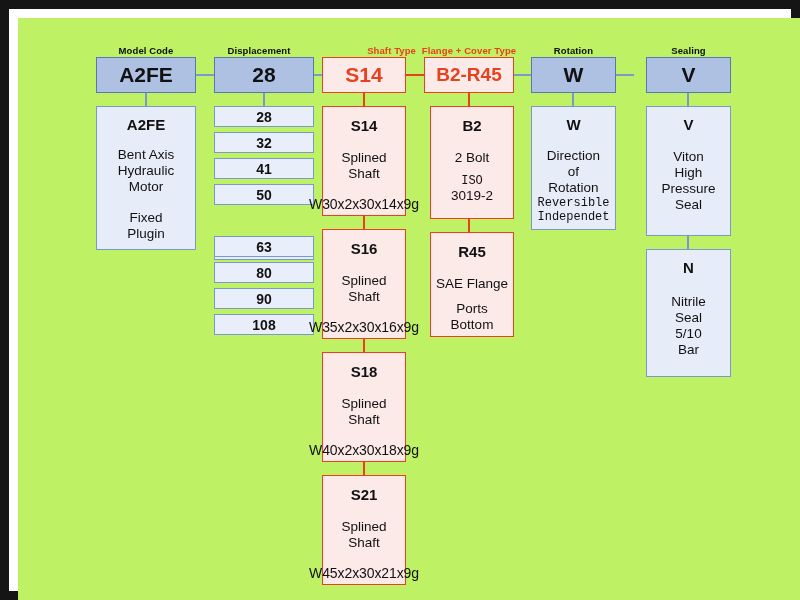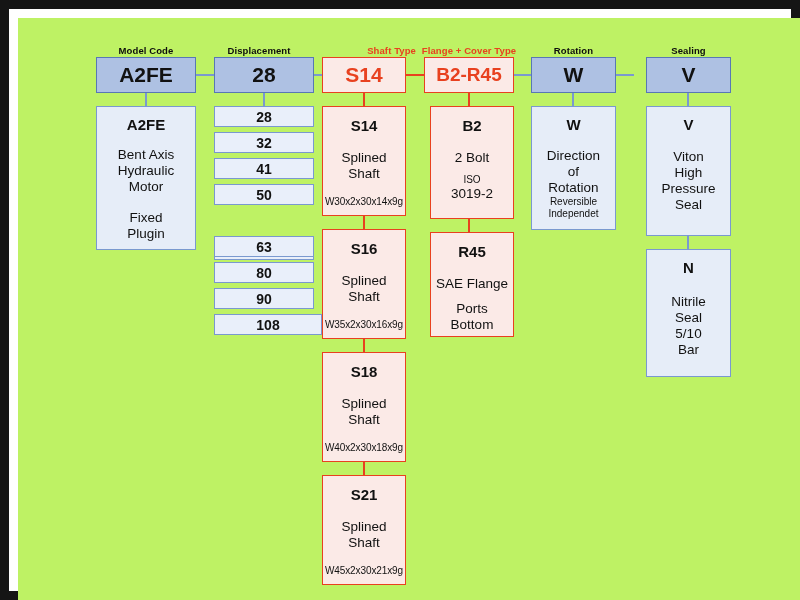--- a/index.html
+++ b/index.html
@@ -39,22 +39,22 @@
   .box{
     position:absolute;box-sizing:border-box;
     display:flex;flex-direction:column;align-items:center;
     text-align:center;
   }
   .box.blue{background:#e6edf8;border:1.3px solid #7a99cf;color:#111;}
   .box.red{background:#fbeae7;border:1.6px solid #e8411f;color:#111;}
 
   .box .code{font-size:15px;font-weight:bold;line-height:1.15;}
   .box .desc{font-size:13.5px;line-height:1.18;font-weight:normal;}
-  .box .desc.sm{font-size:10px;}
-  .box .spec{font-size:10px;line-height:1.2;letter-spacing:-.1px;}
+  .box .desc.sm{font-size:12px;font-family:Liberation Mono, monospace;}
+  .box .spec{font-size:14px;line-height:1.2;letter-spacing:-.1px;}
 
   
   .dbox{
     position:absolute;box-sizing:border-box;
     background:#e9effa;border:1.3px solid #7a99cf;
     display:flex;align-items:center;justify-content:center;
     font-size:14px;font-weight:bold;color:#111;
   }
 
   
@@ -92,21 +92,21 @@
     <div class="conn" style="left:245px;top:75px;width:1.6px;height:13px;"></div>
 
     <div class="dbox" style="left:196px;top:88px;width:100px;height:21px;">28</div>
     <div class="dbox" style="left:196px;top:114px;width:100px;height:21px;">32</div>
     <div class="dbox" style="left:196px;top:140px;width:100px;height:21px;">41</div>
     <div class="dbox" style="left:196px;top:166px;width:100px;height:21px;">50</div>
     <div class="dbox" style="left:196px;top:192px;width:100px;height:21px;margin-top:29px;">56</div>
     <div class="dbox" style="left:196px;top:218px;width:100px;height:21px;">63</div>
     <div class="dbox" style="left:196px;top:244px;width:100px;height:21px;">80</div>
     <div class="dbox" style="left:196px;top:270px;width:100px;height:21px;">90</div>
-    <div class="dbox" style="left:196px;top:296px;width:108px;height:21px;">108</div>
+    <div class="dbox" style="left:196px;top:296px;width:100px;height:21px;">108</div>
 
     <div class="col-label lbl-red" style="left:294px;top:27px;width:104px;text-align:right;">Shaft Type</div>
 
     <div class="hdr red" style="left:304px;top:39px;width:84px;height:36px;">S14</div>
 
     <div class="conn red" style="left:388px;top:56px;width:18px;height:1.6px;"></div>
     <div class="conn red" style="left:345px;top:75px;width:1.8px;height:13px;"></div>
 
     <div class="box red" style="left:304px;top:88px;width:84px;height:110px;padding-top:10px;">
       <div class="code">S14</div>

